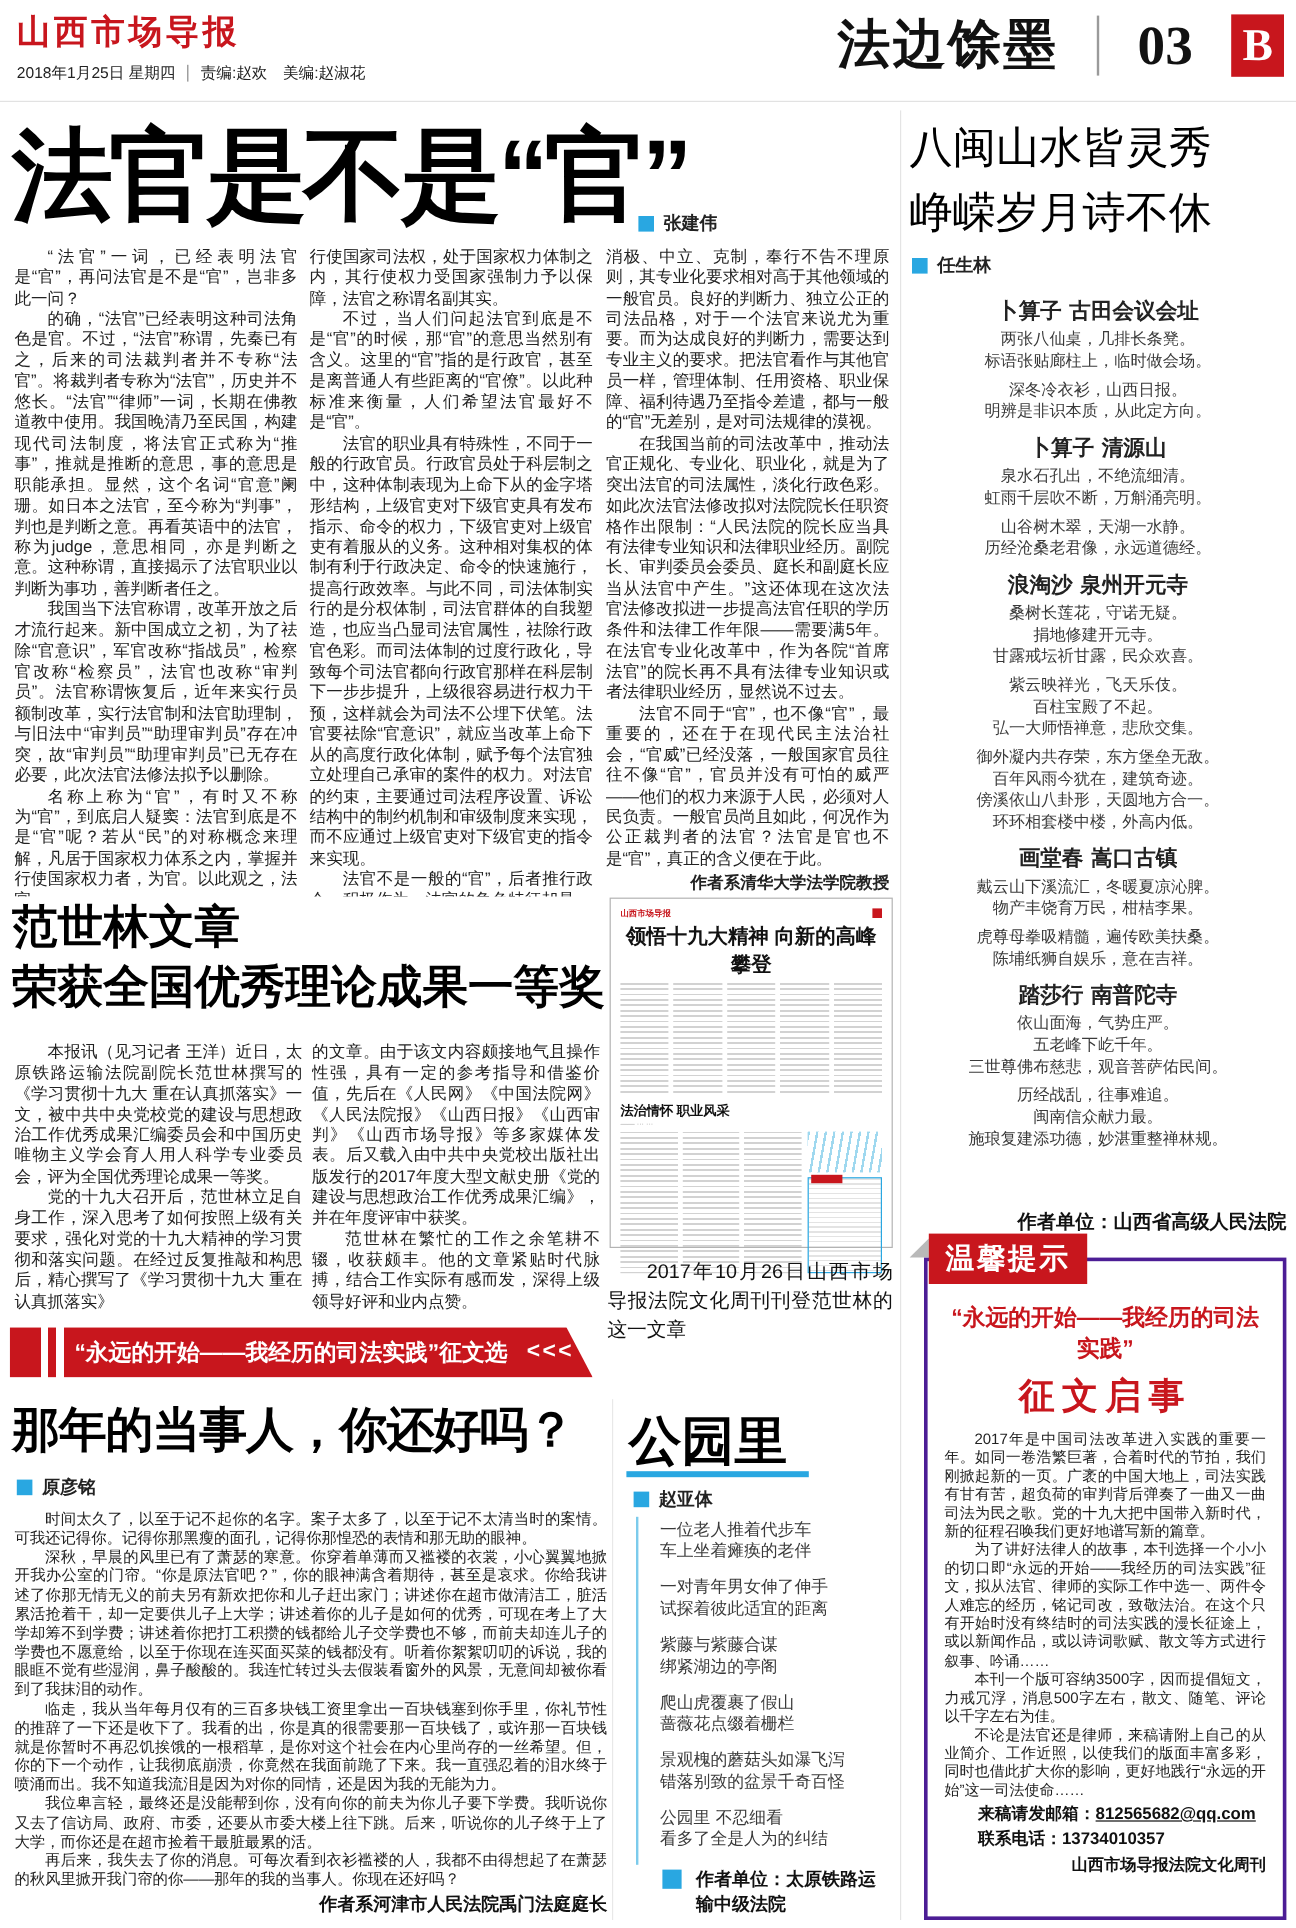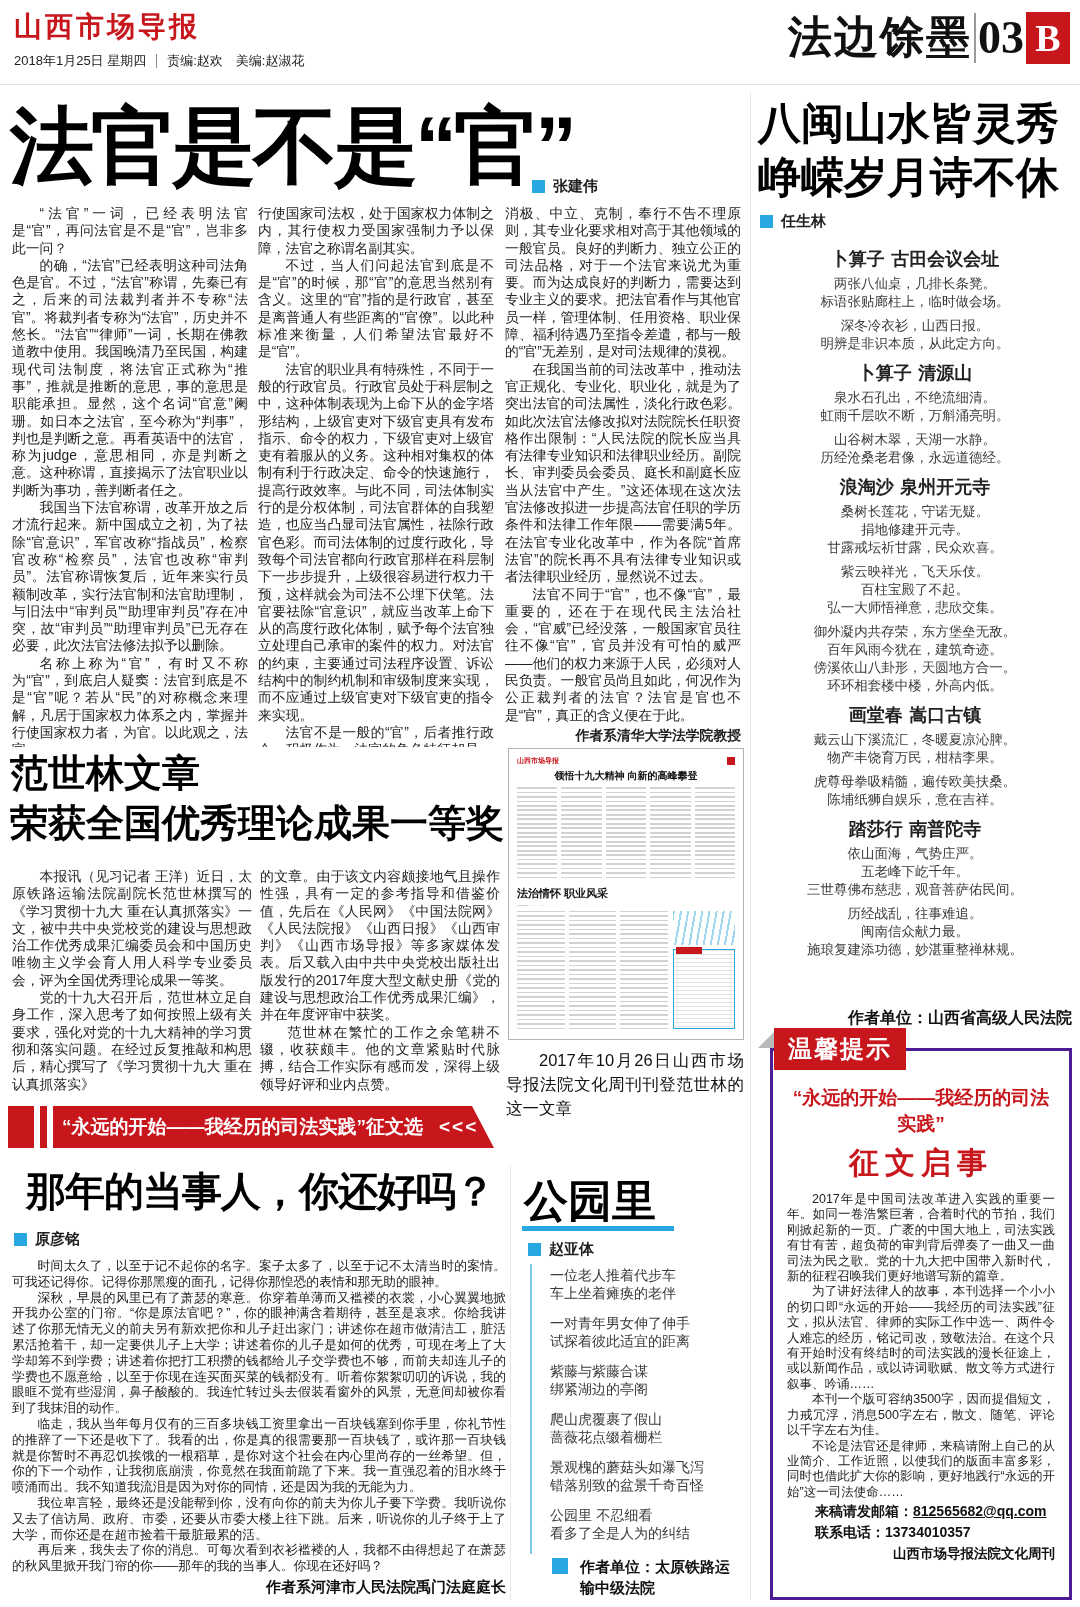--- a/index.html
+++ b/index.html
@@ -3,21 +3,21 @@
 <meta charset="utf-8">
 <style>
   html,body{margin:0;padding:0;background:#ffffff;}
   #page{position:relative;width:1080px;height:1607px;background:#fff;overflow:hidden;
         font-family:"Liberation Sans",sans-serif;color:#2a2a2a;}
   .abs{position:absolute;}
   
   .paper-name{left:14px;top:8px;font-size:28px;font-weight:900;color:#c8161d;letter-spacing:3px;}
   .date-row{left:14px;top:52px;font-size:13px;color:#222;display:flex;align-items:center;gap:10px;}
   .vsep{width:1px;height:14px;background:#888;}
-  .section-cluster{right:10px;top:8px;display:flex;align-items:center;gap:2px;}
+  .section-cluster{right:10px;top:8px;display:flex;align-items:center;gap:32px;}
   .section-name{font-size:44px;font-weight:900;color:#111;letter-spacing:2px;}
   .vsep2{width:2px;height:50px;background:#9a9a9a;}
   .page-num{font-size:46px;font-weight:700;font-family:"Liberation Serif",serif;color:#111;}
   .edition{width:44px;height:52px;background:#c8161d;color:#fff;font-size:38px;font-weight:900;
            font-family:"Liberation Serif",serif;display:flex;align-items:center;justify-content:center;}
   .head-rule{left:0;top:84px;width:1080px;height:1px;background:#e2e2e2;}
   .main-vrule{left:750px;top:92px;width:1px;height:1508px;background:#e4e4e4;}
   .bottom-vrule{left:510px;top:1166px;width:1px;height:434px;background:#e8e8e8;}
   
   .byline{display:flex;align-items:center;gap:8px;font-size:15px;font-weight:bold;color:#222;}
@@ -34,21 +34,21 @@
   .jcol{top:205px;width:236px;height:542px;}
   
   .af-headline{left:10px;top:748px;font-size:38px;font-weight:900;color:#000;line-height:50px;}
   .fcol{top:868px;width:240px;height:282px;}
   .fcol1{left:12px;} .fcol2{left:260px;}
   .clip{left:508px;top:748px;width:236px;height:292px;border:1px solid #b3b3b3;background:#fff;
         box-sizing:border-box;padding:7px 8px;}
   .clip-bar{display:flex;justify-content:space-between;align-items:center;margin-bottom:3px;}
   .clip-red{color:#c8161d;font-size:7px;font-weight:bold;}
   .clip-b{width:8px;height:8px;background:#c8161d;display:inline-block;}
-  .clip-h1{font-size:10px;font-weight:900;color:#111;text-align:center;margin:2px 0 4px;}
+  .clip-h1{font-size:17px;font-weight:900;color:#111;text-align:center;margin:2px 0 4px;}
   .clip-cols{display:flex;gap:4px;}
   .tx{flex:1;background:repeating-linear-gradient(#d2d2d2 0 1.5px,transparent 1.5px 4.5px);}
   .clip-h2{font-size:11px;font-weight:900;color:#111;margin:7px 0 1px;}
   .clip-sub{font-size:6px;color:#999;margin-bottom:3px;}
   .clip-lower{display:flex;gap:5px;height:118px;}
   .clip-side{width:62px;display:flex;flex-direction:column;gap:4px;}
   .clip-script{height:34px;background:repeating-linear-gradient(100deg,#9fd8ef 0 2px,transparent 2px 7px);}
   .clip-minibox{flex:1;border:1.5px solid #29a7e1;position:relative;background:
         repeating-linear-gradient(#e3e3e3 0 1.2px,transparent 1.2px 4px);}
   .mini-tag{position:absolute;left:2px;top:-3px;width:26px;height:7px;background:#c8161d;}
@@ -57,37 +57,37 @@
   
   .banner{left:8px;top:1106px;width:486px;height:42px;color:#fff;
           background:linear-gradient(90deg,#c8161d 0 26px,#fff 26px 32px,#c8161d 32px 39px,
                      #fff 39px 45px,#c8161d 45px 100%);
           clip-path:polygon(0 0,464px 0,486px 100%,0 100%);
           display:flex;align-items:center;}
   .banner-text{margin-left:54px;font-size:19px;font-weight:900;white-space:nowrap;}
   .banner-arrows{margin-left:16px;font-size:19px;font-weight:900;letter-spacing:2px;}
   
   .ac-headline{left:10px;top:1164px;width:500px;font-size:40px;font-weight:900;color:#000;
-               letter-spacing:-1px;white-space:nowrap;text-align:center;}
+               letter-spacing:-1px;white-space:nowrap;}
   .ac-byline{left:14px;top:1230px;}
   .ac-text{left:12px;top:1258px;width:494px;height:320px;font-size:12.8px;line-height:15.8px;}
   .ac-sig{left:12px;top:1578px;width:494px;text-align:right;font-weight:bold;font-size:15px;color:#111;}
   
   .pk-title{left:524px;top:1172px;font-size:44px;font-weight:900;color:#000;}
   .pk-underline{left:522px;top:1226px;width:152px;height:5px;background:#29a7e1;}
   .pk-byline{left:528px;top:1240px;}
   .pk-vline{left:530px;top:1264px;width:2px;height:290px;background:#7ccbec;}
   .pk-poem{left:550px;top:1266px;width:190px;font-family:"DejaVu Serif",serif;color:#3a3a3a;}
   .pk-poem .stanza{margin-bottom:12px;}
   .pk-poem p{margin:0;font-size:14px;line-height:18px;}
   .pk-unit{left:552px;top:1556px;display:flex;gap:12px;align-items:flex-start;}
   .pk-unit .bsq{width:16px;height:16px;margin-top:2px;}
   .pk-unit-text{font-size:15px;font-weight:bold;line-height:21px;width:160px;color:#111;}
   
-  .fj-headline{left:758px;top:96px;width:316px;font-size:43px;font-weight:700;color:#000;line-height:54px;}
+  .fj-headline{left:758px;top:96px;width:316px;font-size:36px;font-weight:400;color:#000;line-height:54px;}
   .fj-byline{left:760px;top:212px;}
   .fj-poems{left:756px;top:238px;width:318px;height:766px;overflow:hidden;text-align:center;
             font-family:"DejaVu Serif",serif;color:#3a3a3a;}
   .poem-title{font-size:18px;font-weight:bold;margin:9px 0 3px;color:#222;}
   .fj-poems .stanza{margin-bottom:6px;}
   .fj-poems p{margin:0;font-size:13.5px;line-height:18px;}
   .fj-unit{left:756px;top:1008px;width:316px;text-align:right;font-size:16px;font-weight:bold;color:#111;}
   
   .notice{left:770px;top:1048px;width:302px;height:552px;border:3px solid #4c1d95;background:#fff;
           box-sizing:border-box;padding:8px 14px;overflow:hidden;}

